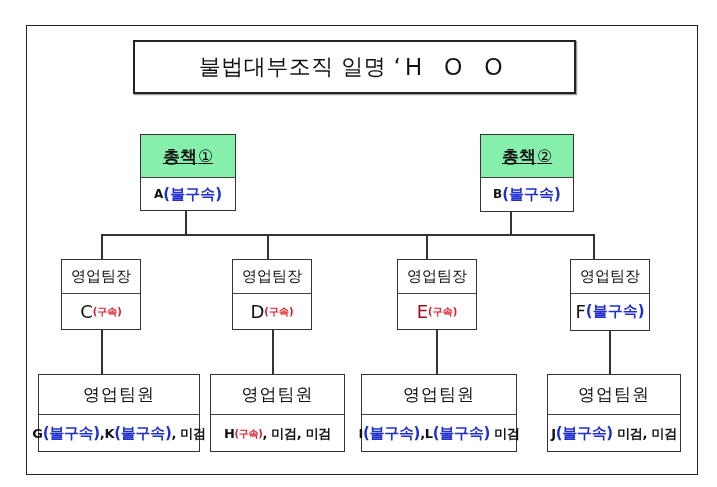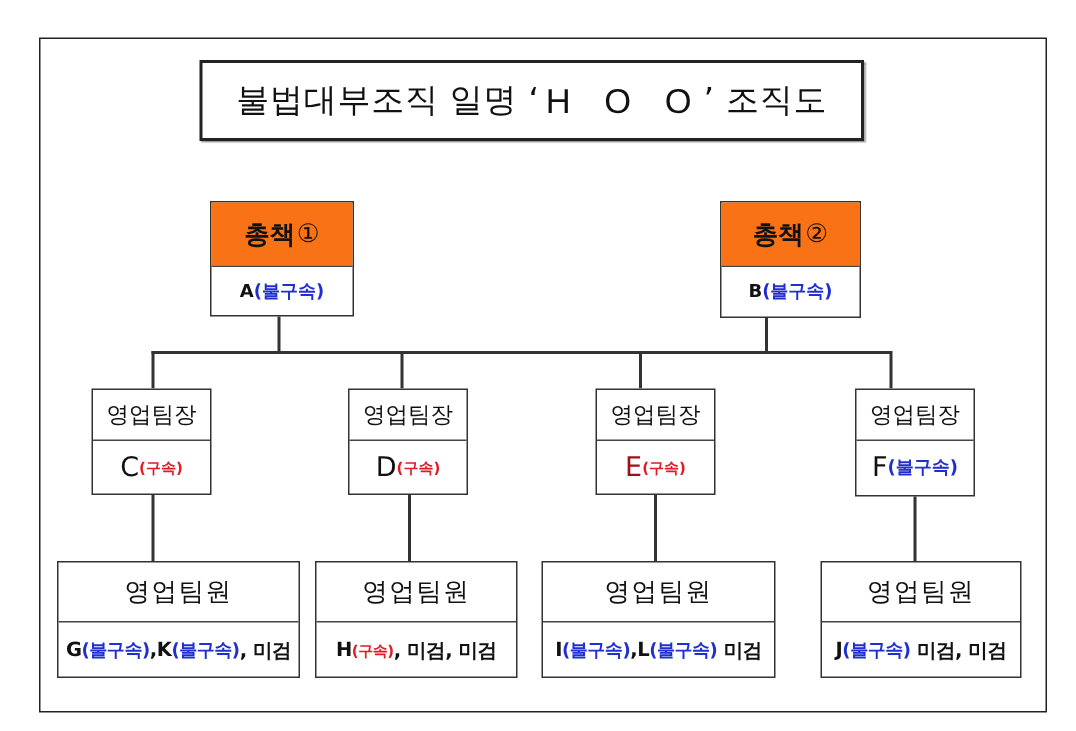--- a/index.html
+++ b/index.html
@@ -6,43 +6,42 @@
   body { width:717px; height:487px; background:#ffffff; position:relative; overflow:hidden;
          font-family:"DejaVu Sans", "Liberation Sans", sans-serif; color:#111; }
   .frame { position:absolute; left:26px; top:25px; width:672px; height:450px; border:1.5px solid #222; box-sizing:border-box; }
   .title-box { position:absolute; left:133px; top:40px; width:443px; height:54px; border:2px solid #222;
                box-shadow:1px 1px 1px #999; box-sizing:border-box; display:flex; align-items:center; justify-content:center;
                font-size:22px; letter-spacing:0.5px; }
   .title-box .hoo { letter-spacing:8px; margin-left:4px; font-family:"Liberation Sans", sans-serif; font-size:23px; }
   .box { position:absolute; border:1.5px solid #333; box-sizing:border-box; background:#fff; }
   .box .row { display:flex; align-items:center; justify-content:center; box-sizing:border-box; white-space:nowrap; }
   .box .row + .row { border-top:1.5px solid #444; }
-  .head-top { background:#f97316; font-weight:bold; font-size:17px; height:42px; }
+  .head-top { background:#86efac; font-weight:bold; font-size:17px; height:42px;text-decoration:underline; }
   .head-top .circ { font-weight:normal; font-size:17px; margin-left:1px; }
   .head-bot { height:33px; font-size:12px; font-weight:bold; }
   .lead-top { height:33px; font-size:15px;text-align:center; }
   .lead-bot { height:36px; font-size:18px; }
   .mem-top { height:39px; font-size:17px; font-weight:normal; letter-spacing:1px; }
   .mem-bot { height:38px; font-size:13px; font-weight:bold; letter-spacing:-0.3px; }
-  .blue { color:#1f2fd0; font-size:12px; font-weight:bold; }
+  .blue { color:#1f2fd0; font-size:15px; font-weight:bold; }
   .red { color:#e01b24; font-size:10px; font-weight:bold;text-align:center; }
   .darkred { color:#a0101a; }
   .line { position:absolute; background:#333; }
   .h { height:1.5px; }
   .v { width:1.5px; }
 </style>
 </head>
 <body>
 
 <div class="frame"></div>
 
 <div class="title-box">
   <span>불법대부조직 일명 ‘</span>
     <span class="hoo">H O O</span>
-    <span>’ 조직도</span>
 </div>
 
 <div class="line v" style="left:185px; top:210px; height:25px;"></div>
 <div class="line v" style="left:510px; top:211px; height:24px;"></div>
 <div class="line h" style="left:101px; top:234px; width:493px;"></div>
 <div class="line v" style="left:101px; top:234px; height:25px;"></div>
 <div class="line v" style="left:267px; top:234px; height:25px;"></div>
 <div class="line v" style="left:426px; top:234px; height:25px;"></div>
 <div class="line v" style="left:593px; top:234px; height:25px;"></div>
 <div class="line v" style="left:101px; top:329px; height:45px;"></div>

